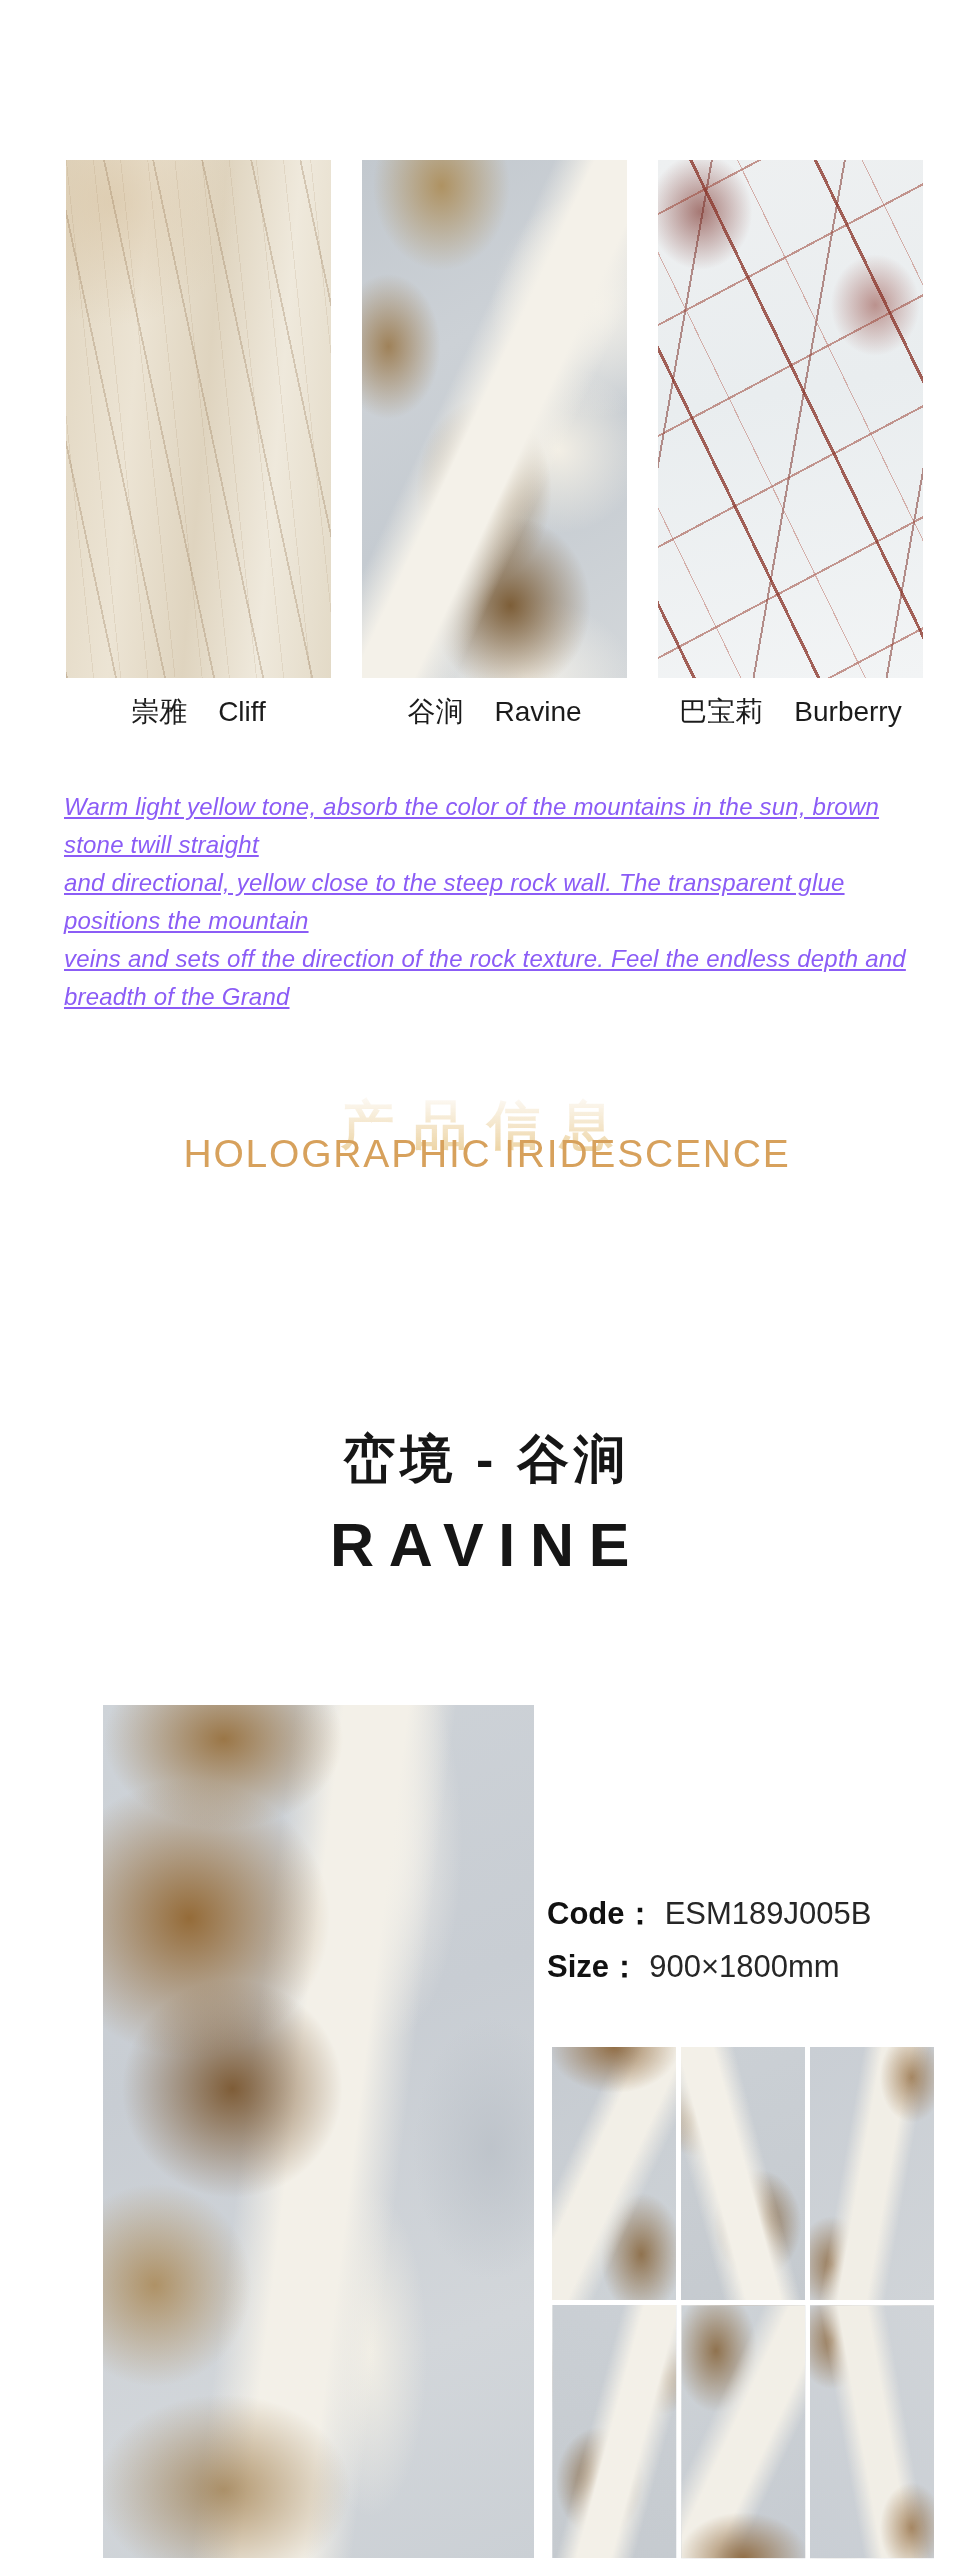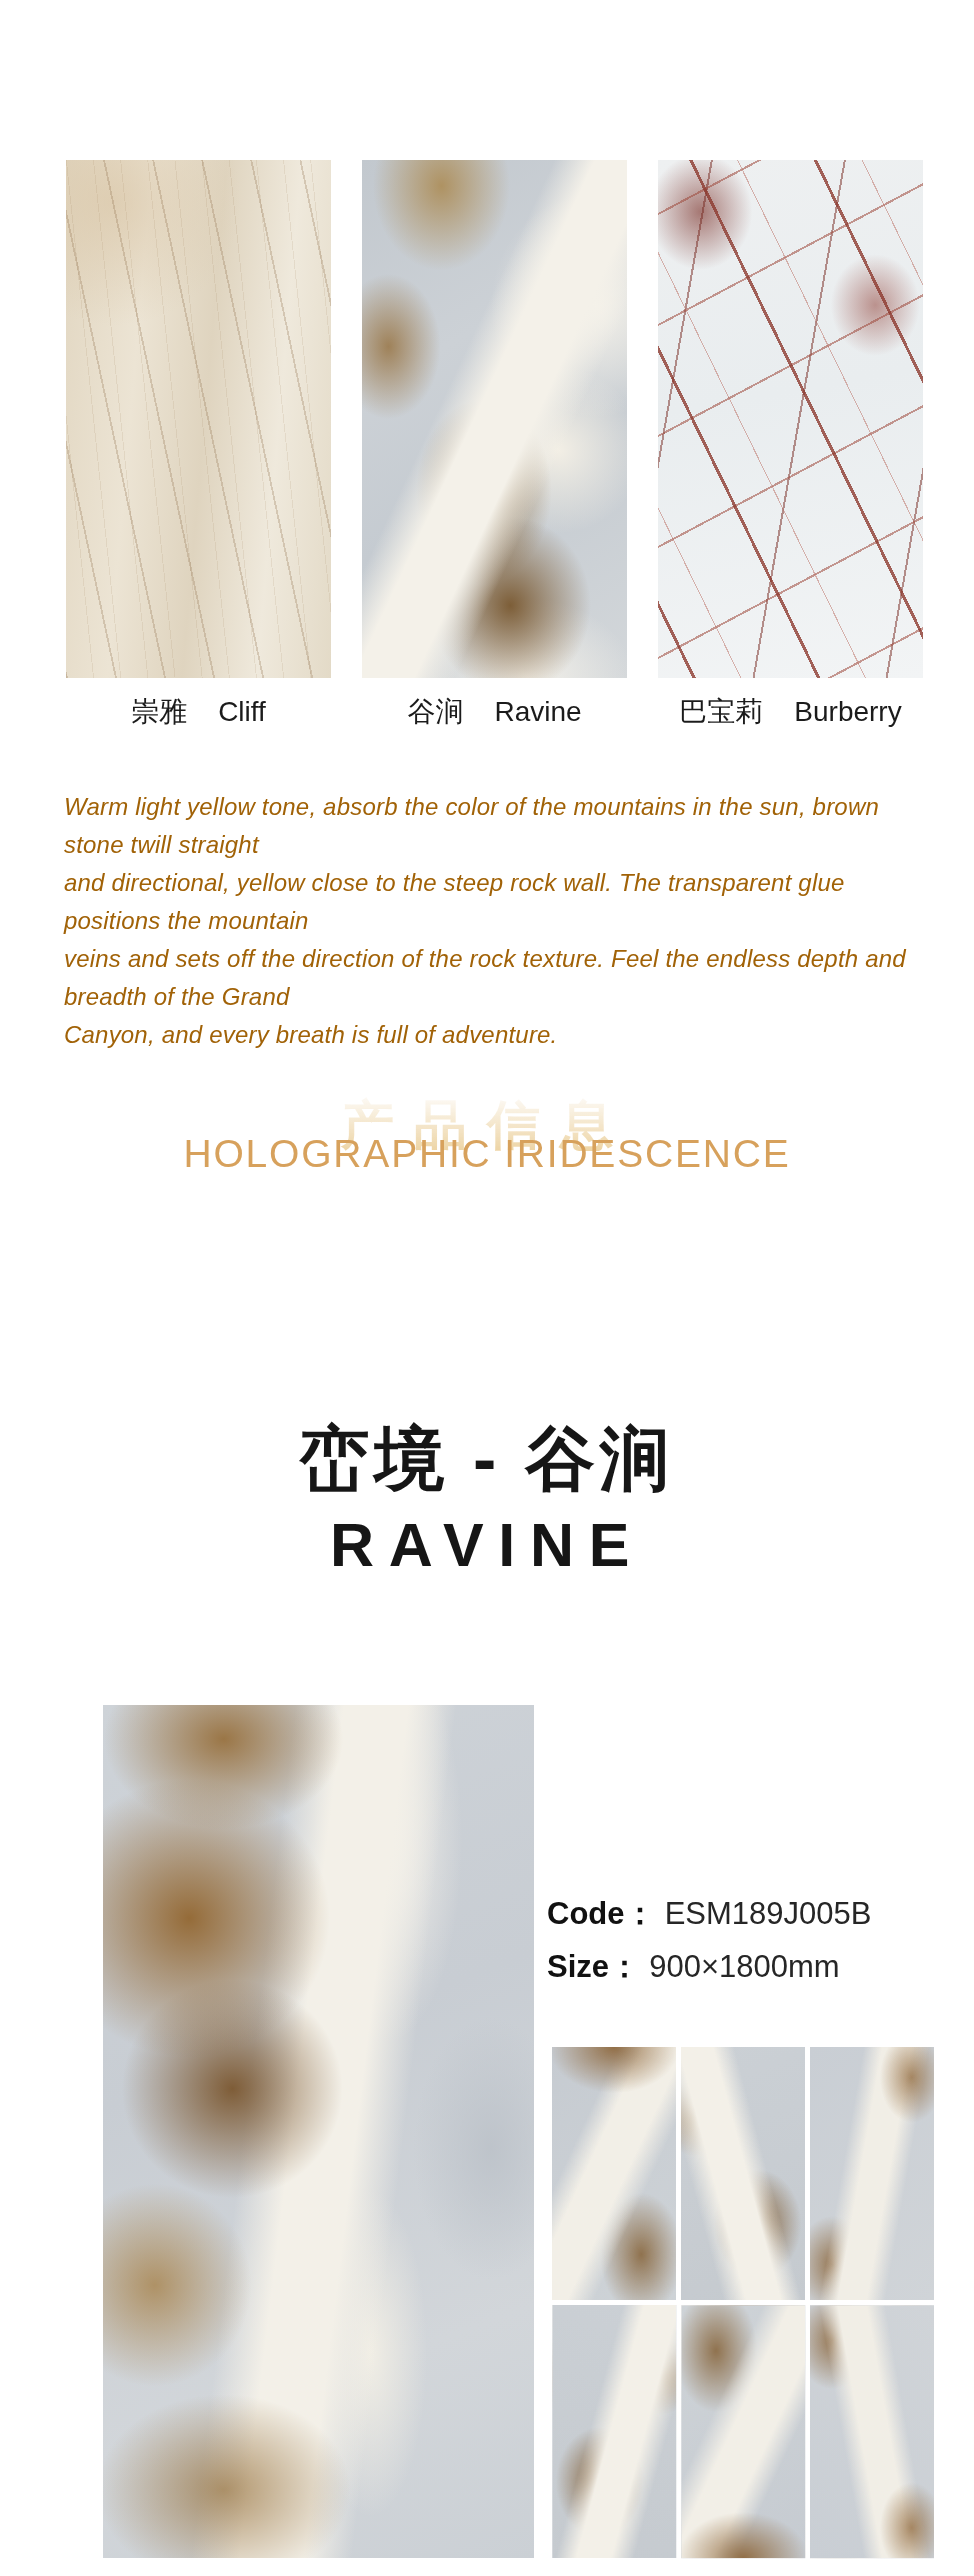--- a/index.html
+++ b/index.html
@@ -42,35 +42,35 @@
     background:
       repeating-linear-gradient(64deg, rgba(0,0,0,0) 0 31px, rgba(139,54,43,0.78) 31px 34px, rgba(0,0,0,0) 34px 74px, rgba(184,104,92,0.48) 74px 75px, rgba(0,0,0,0) 75px 112px),
       repeating-linear-gradient(-28deg, rgba(0,0,0,0) 0 43px, rgba(158,73,60,0.55) 43px 45px, rgba(0,0,0,0) 45px 98px),
       repeating-linear-gradient(100deg, rgba(0,0,0,0) 0 52px, rgba(118,40,32,0.5) 52px 54px, rgba(0,0,0,0) 54px 131px),
       radial-gradient(ellipse 28% 16% at 16% 10%, rgba(118,40,32,0.6), rgba(118,40,32,0) 70%),
       radial-gradient(ellipse 24% 14% at 82% 28%, rgba(139,54,44,0.5), rgba(139,54,44,0) 70%),
       linear-gradient(170deg,#eef0f1 0%,#e9edef 45%,#f2f4f5 100%);
   }
   
   .desc{position:absolute;top:788px;left:64px;width:856px;
-    font-size:24px;line-height:38px;font-style:italic;color:#a16207;letter-spacing:0.2px;}
+    font-size:24px;line-height:38px;font-style:italic;color:#8b5cf6;letter-spacing:0.2px;text-decoration:underline;}
   
   .holo{position:absolute;top:1095px;left:0;width:974px;text-align:center;}
   .holo-cn{
     font-size:53px;letter-spacing:20px;font-weight:600;line-height:59px;
     background:linear-gradient(180deg, rgba(248,240,228,0.25) 0%, #ecd2a0 100%);
     -webkit-background-clip:text;background-clip:text;color:transparent;
   }
   @supports not ((-webkit-background-clip:text) or (background-clip:text)){
     .holo-cn{color:#eedcbc;background:none;}
   }
   .holo-en{margin-top:-26px;font-size:39px;letter-spacing:1.8px;color:#d7a15c;line-height:52px;}
   
   .titles{position:absolute;top:1417px;left:0;width:974px;text-align:center;color:#161616;}
-  .title-cn{font-size:70px;font-weight:700;letter-spacing:4.6px;line-height:85px;}
+  .title-cn{font-size:52px;font-weight:700;letter-spacing:4.6px;line-height:85px;}
   .title-en{font-size:61px;font-weight:700;letter-spacing:14.7px;line-height:72px;margin-top:7.4px;}
   
   .product-section{position:absolute;top:1705px;left:0;width:974px;height:871px;margin-left:32px;}
   .product-image{position:absolute;left:71px;top:0;width:431px;height:853px;}
   .m-product{
     background:
       radial-gradient(ellipse 42% 16% at 28% 4%, rgba(150,110,58,0.92), rgba(150,110,58,0) 66%),
       radial-gradient(ellipse 48% 24% at 20% 25%, rgba(146,102,48,0.95), rgba(146,102,48,0) 68%),
       radial-gradient(ellipse 40% 20% at 30% 45%, rgba(118,80,38,0.9), rgba(118,80,38,0) 64%),
       radial-gradient(ellipse 34% 18% at 12% 68%, rgba(164,124,64,0.75), rgba(164,124,64,0) 66%),
@@ -142,21 +142,20 @@
         <span>巴宝莉</span>
         <span>Burberry</span>
       </div>
     </div>
   </div>
 
   <div class="desc">
     <div>Warm light yellow tone, absorb the color of the mountains in the sun, brown stone twill straight</div>
     <div>and directional, yellow close to the steep rock wall. The transparent glue positions the mountain</div>
     <div>veins and sets off the direction of the rock texture. Feel the endless depth and breadth of the Grand</div>
-    <div>Canyon, and every breath is full of adventure.</div>
   </div>
 
   <div class="holo">
     <div class="holo-cn">产品信息</div>
     <div class="holo-en">HOLOGRAPHIC IRIDESCENCE</div>
   </div>
 
   <div class="titles">
     <div class="title-cn">峦境 - 谷涧</div>
     <div class="title-en">RAVINE</div>

